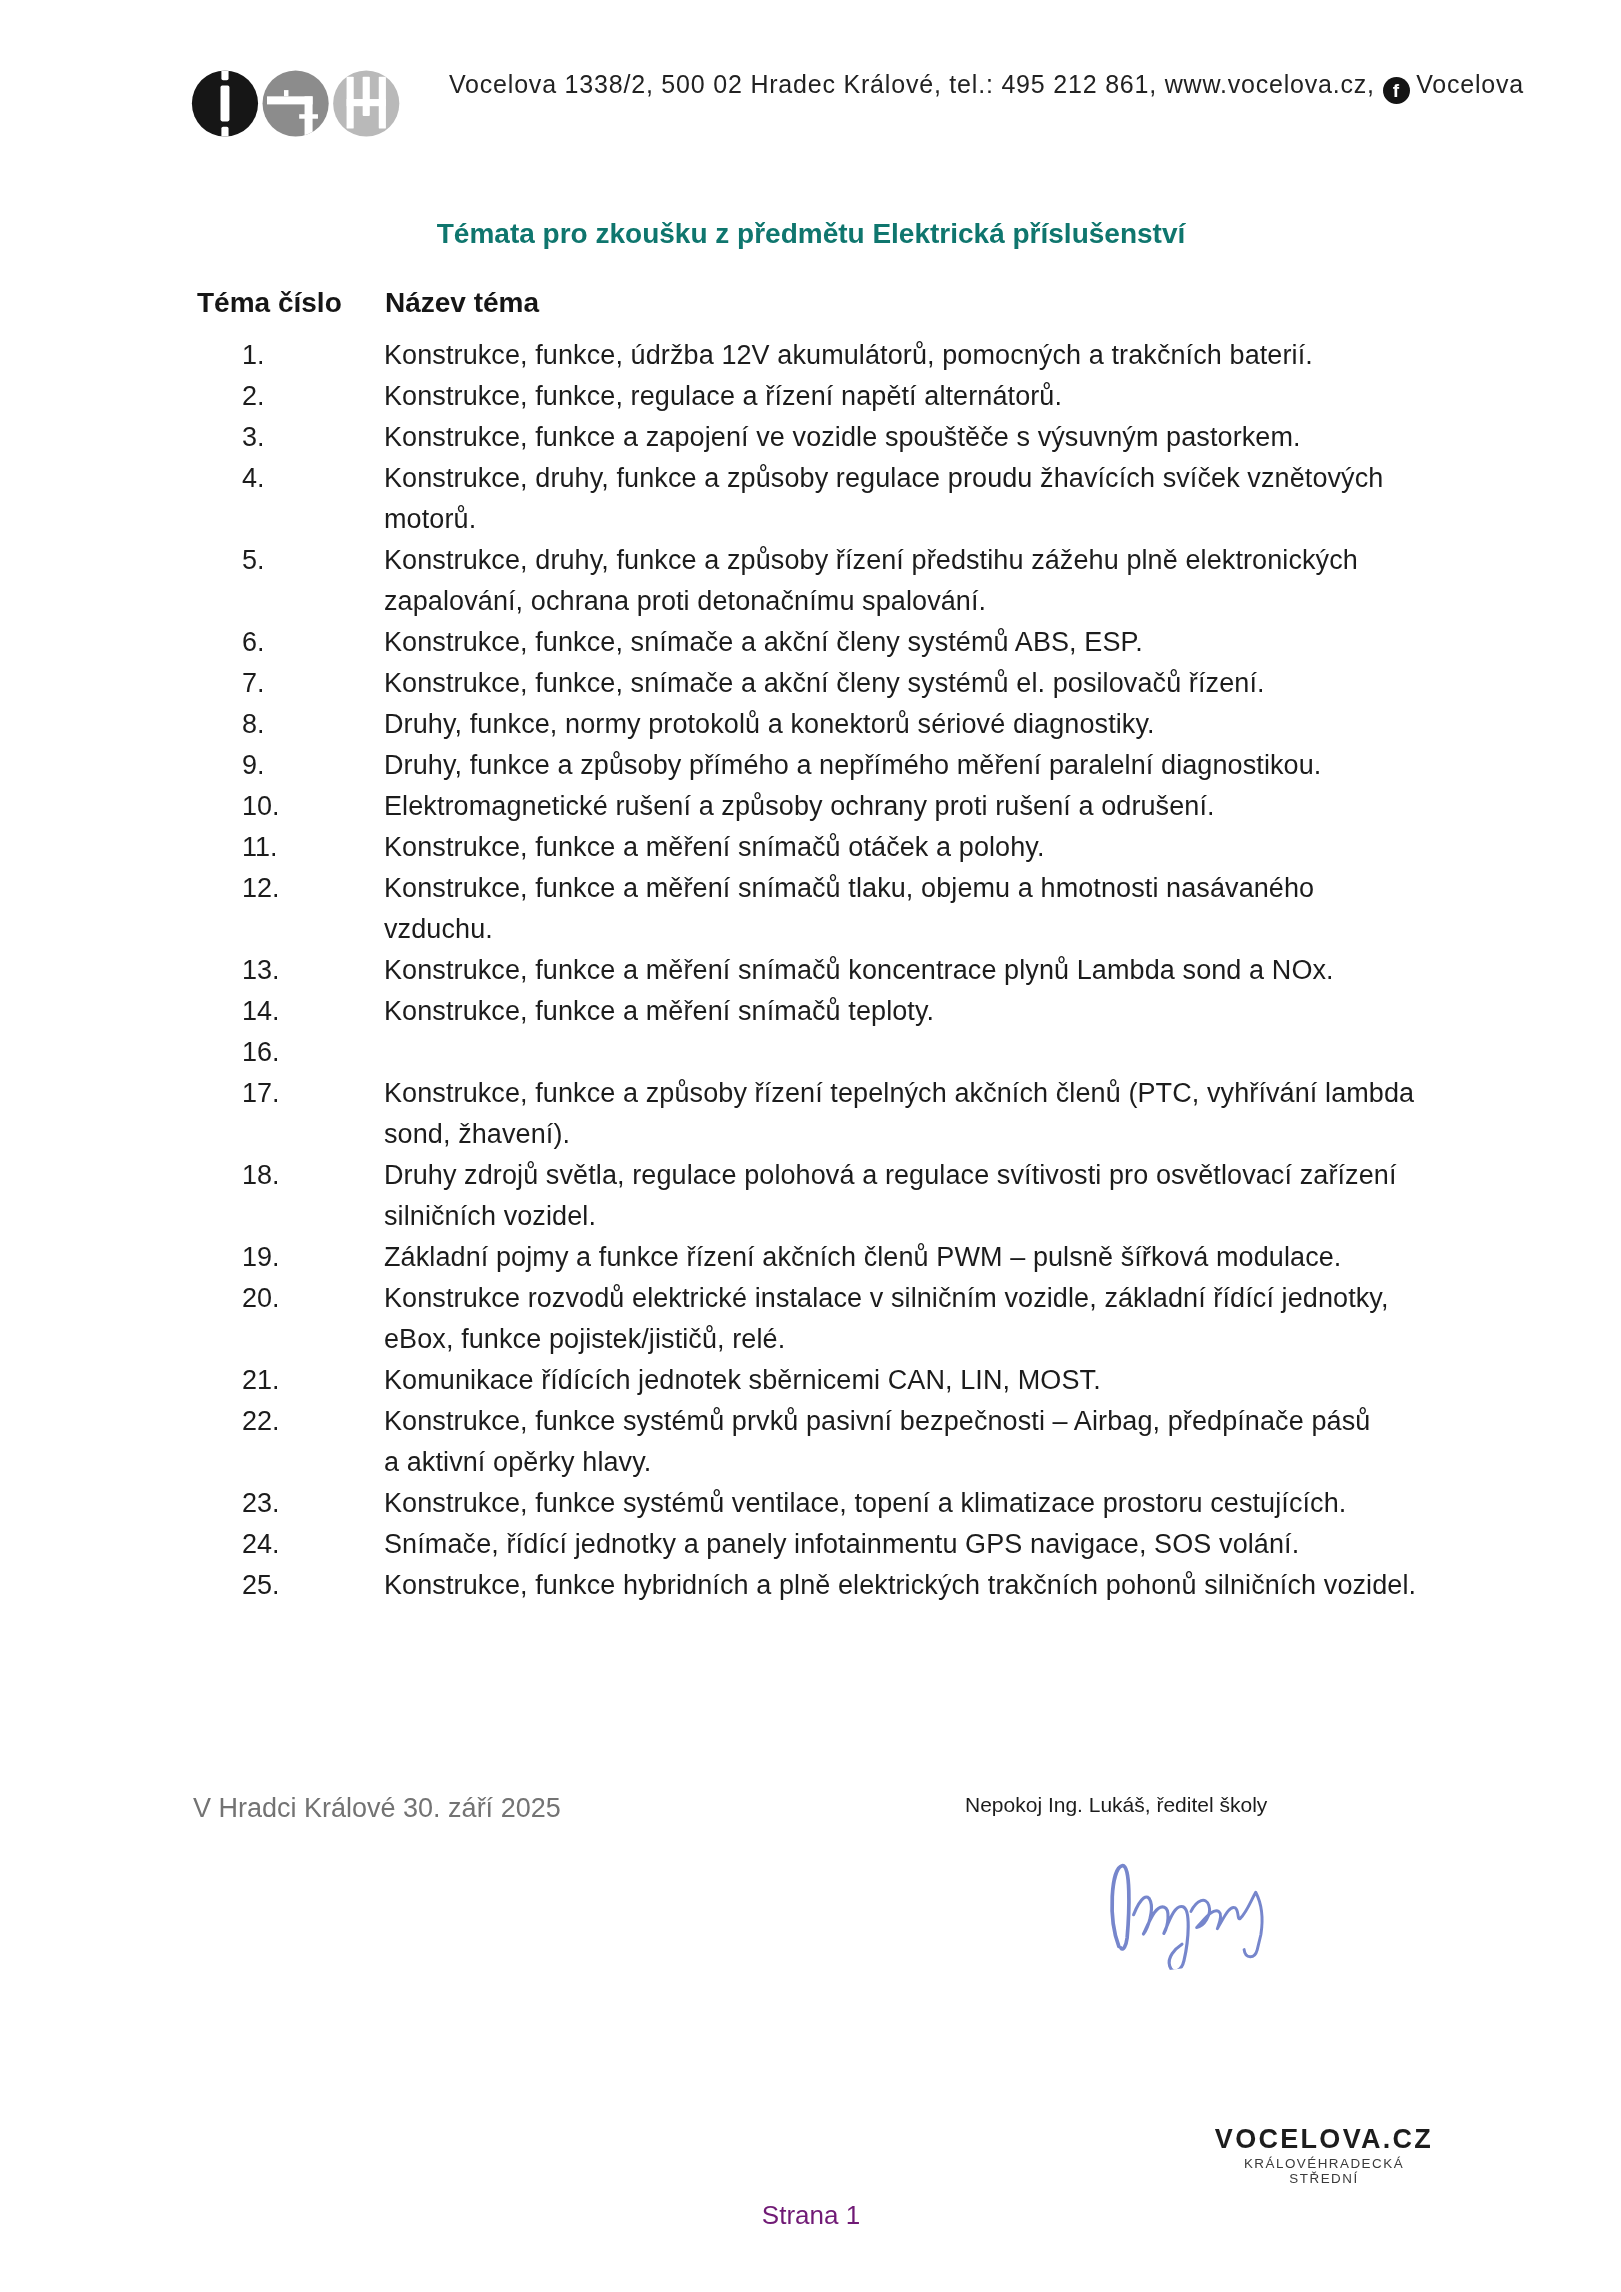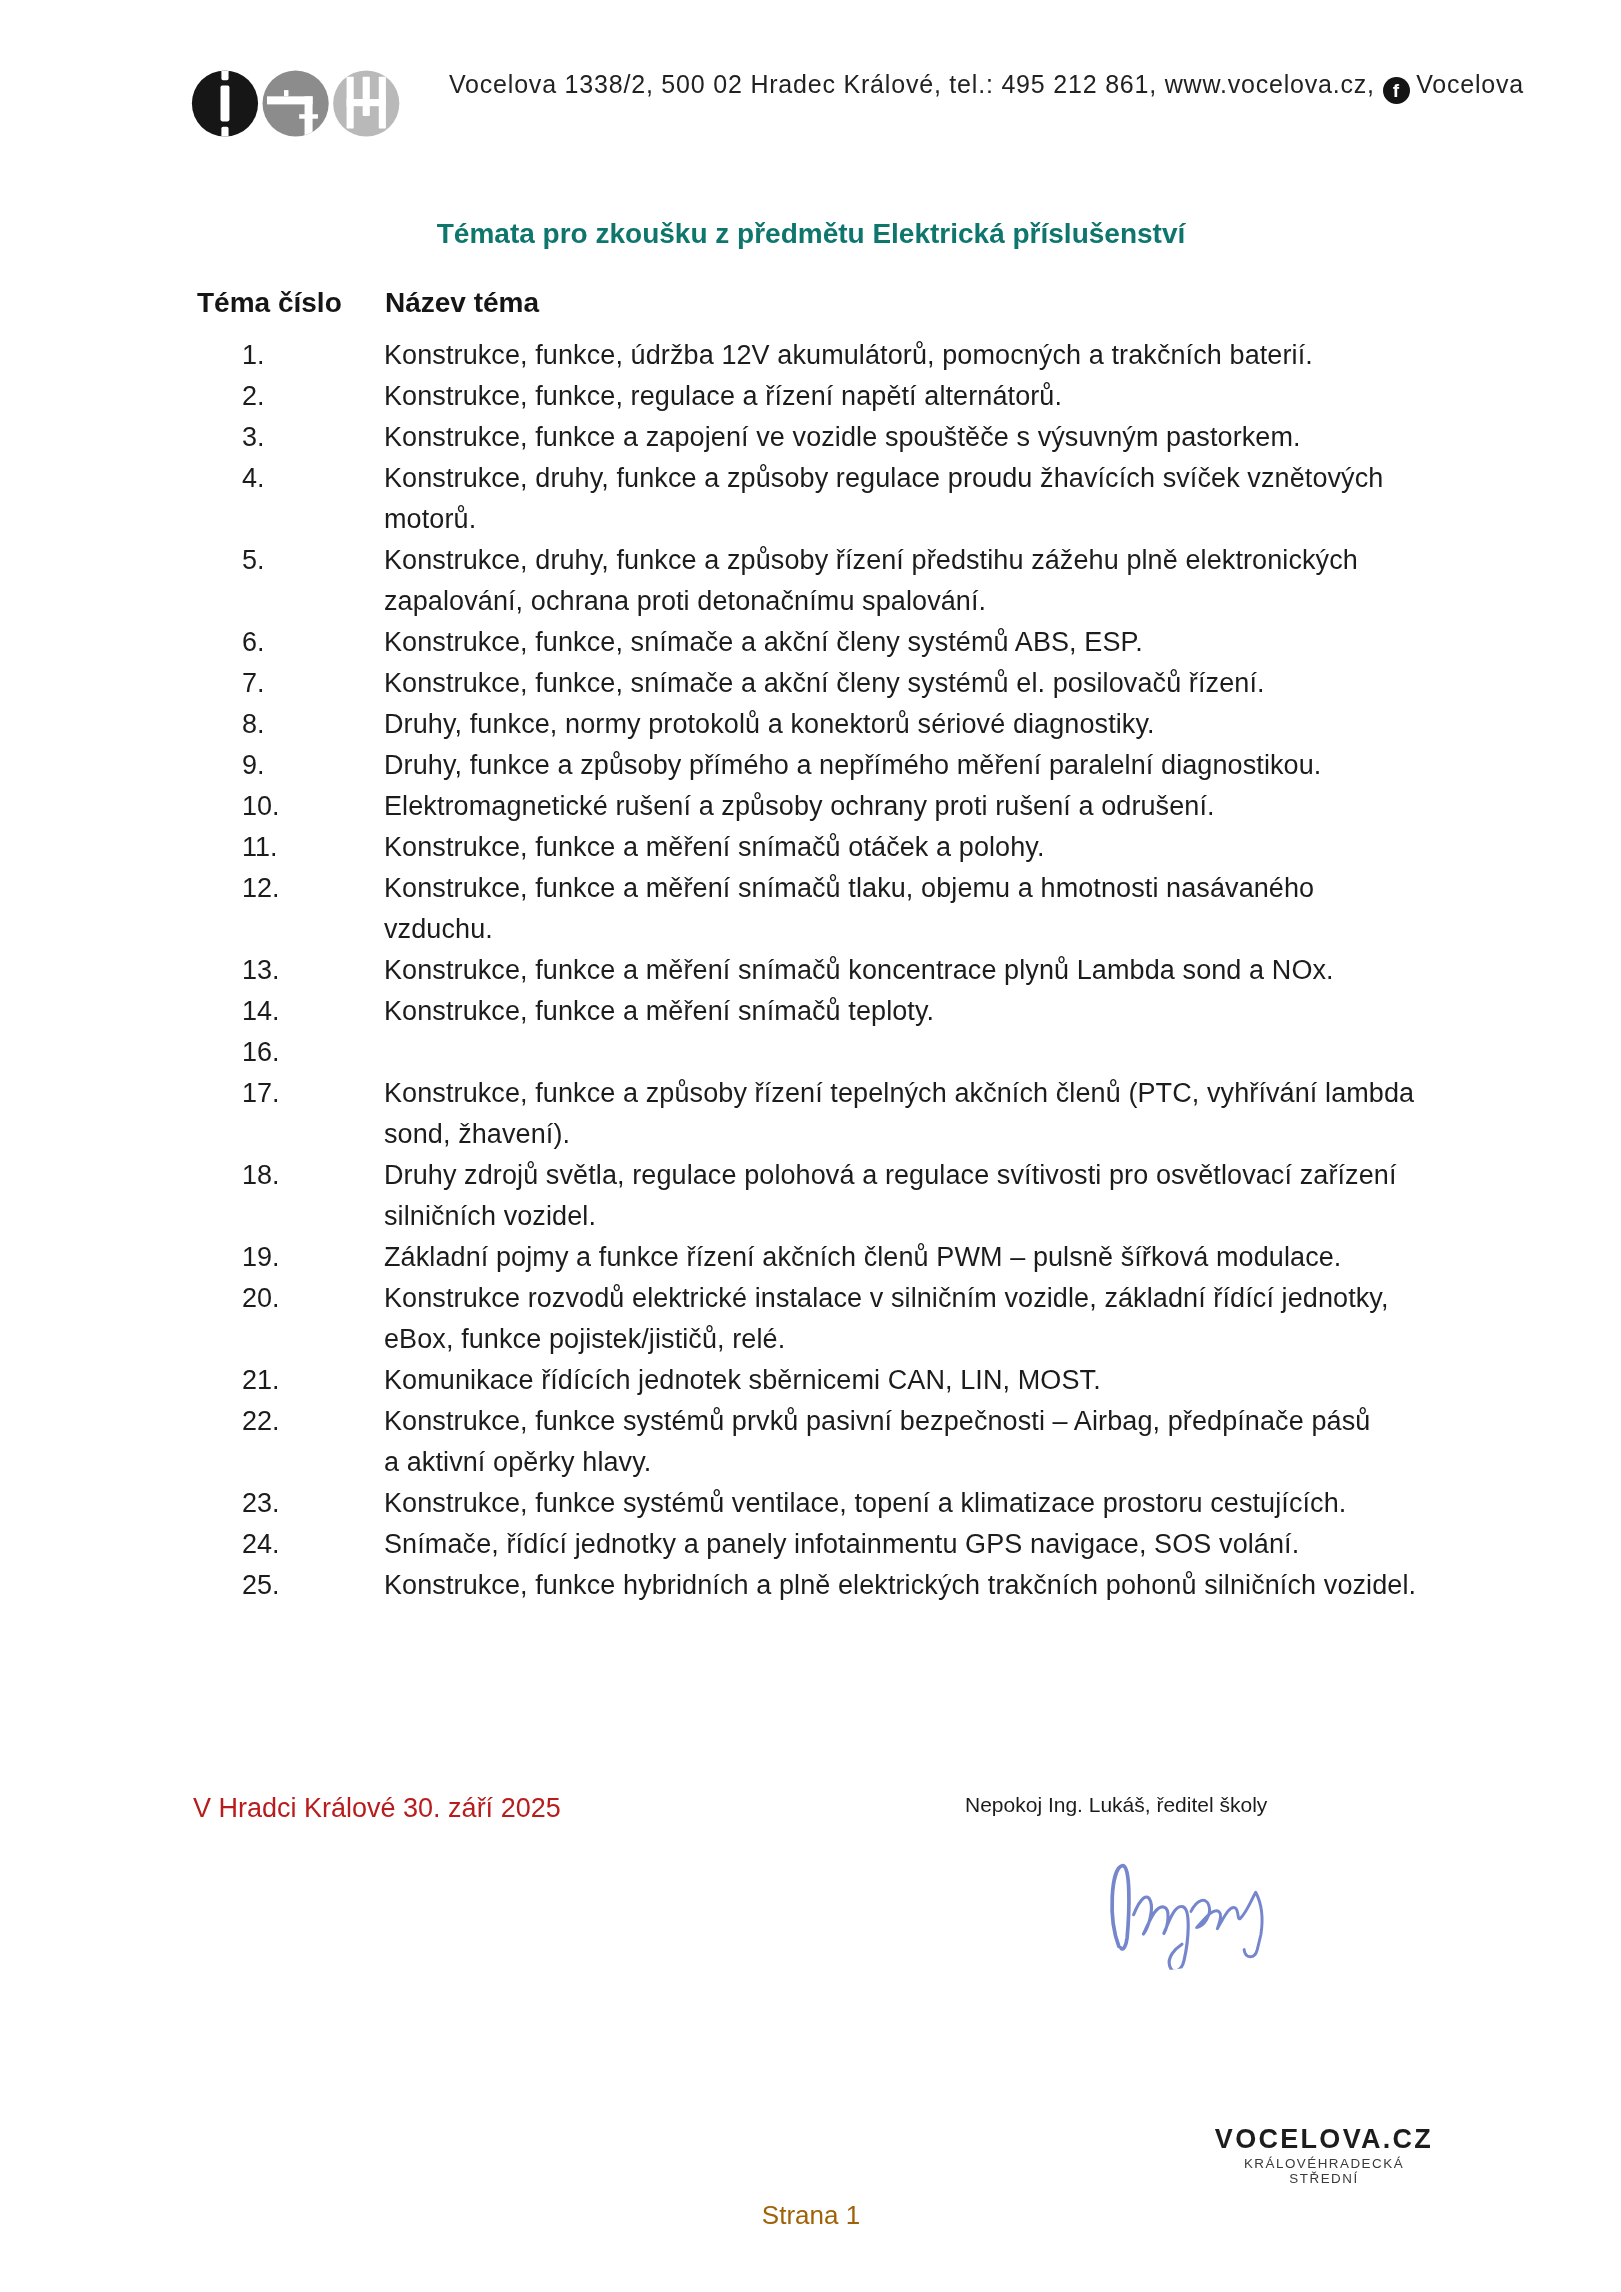--- a/index.html
+++ b/index.html
@@ -39,25 +39,25 @@
   #topics{position:absolute;left:242px;top:335px;width:1200px;}
   .topic-row{display:flex;align-items:flex-start;}
   .tnum{
     flex:0 0 142px;font-size:27px;line-height:41px;color:#1c1c1c;
   }
   .ttext{
     flex:0 0 1046px;font-size:27px;line-height:41px;color:#1c1c1c;
     white-space:pre-line;letter-spacing:0.1px;
   }
   
-  .place-date{position:absolute;left:193px;top:1793px;font-size:27px;color:#b91c1c;}
+  .place-date{position:absolute;left:193px;top:1793px;font-size:27px;color:#737373;}
   .signer{position:absolute;left:965px;top:1793px;font-size:21px;color:#1c1c1c;}
   .signature{position:absolute;left:1097px;top:1816px;width:233px;height:148px;transform:rotate(-7deg);}
   
-  .page-num{position:absolute;left:0;top:2200px;width:100%;text-align:center;font-size:26px;color:#a16207;}
+  .page-num{position:absolute;left:0;top:2200px;width:100%;text-align:center;font-size:26px;color:#701a75;}
   .brand{position:absolute;left:1212px;top:2124px;width:224px;text-align:center;}
   .brand-main{font-size:27px;font-weight:700;letter-spacing:2.3px;color:#1d1d1d;line-height:30px;}
   .brand-sub{font-size:13.4px;font-weight:400;letter-spacing:1.5px;color:#3a3a3a;margin-top:1.8px;}
 </style>
 </head>
 <body>
 
 <div class="page">
 
   <div class="logo">

